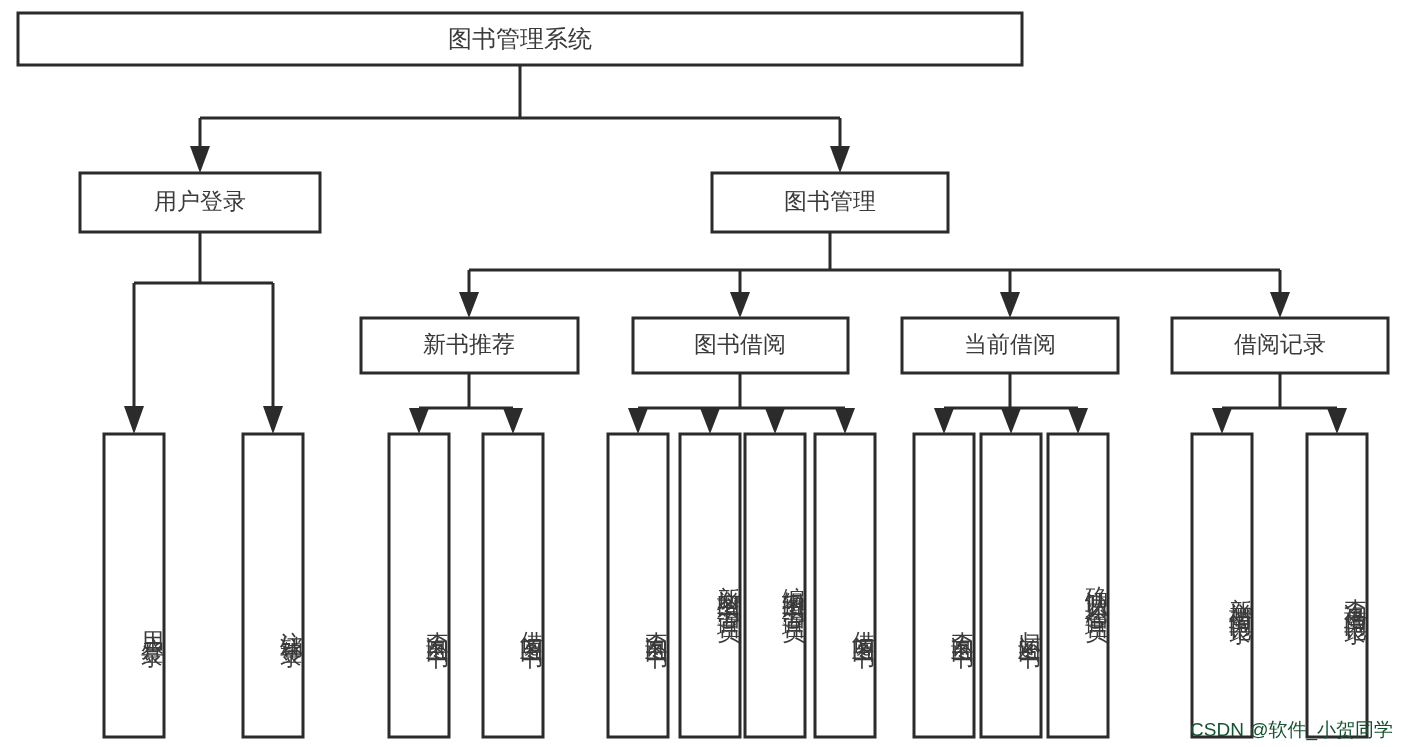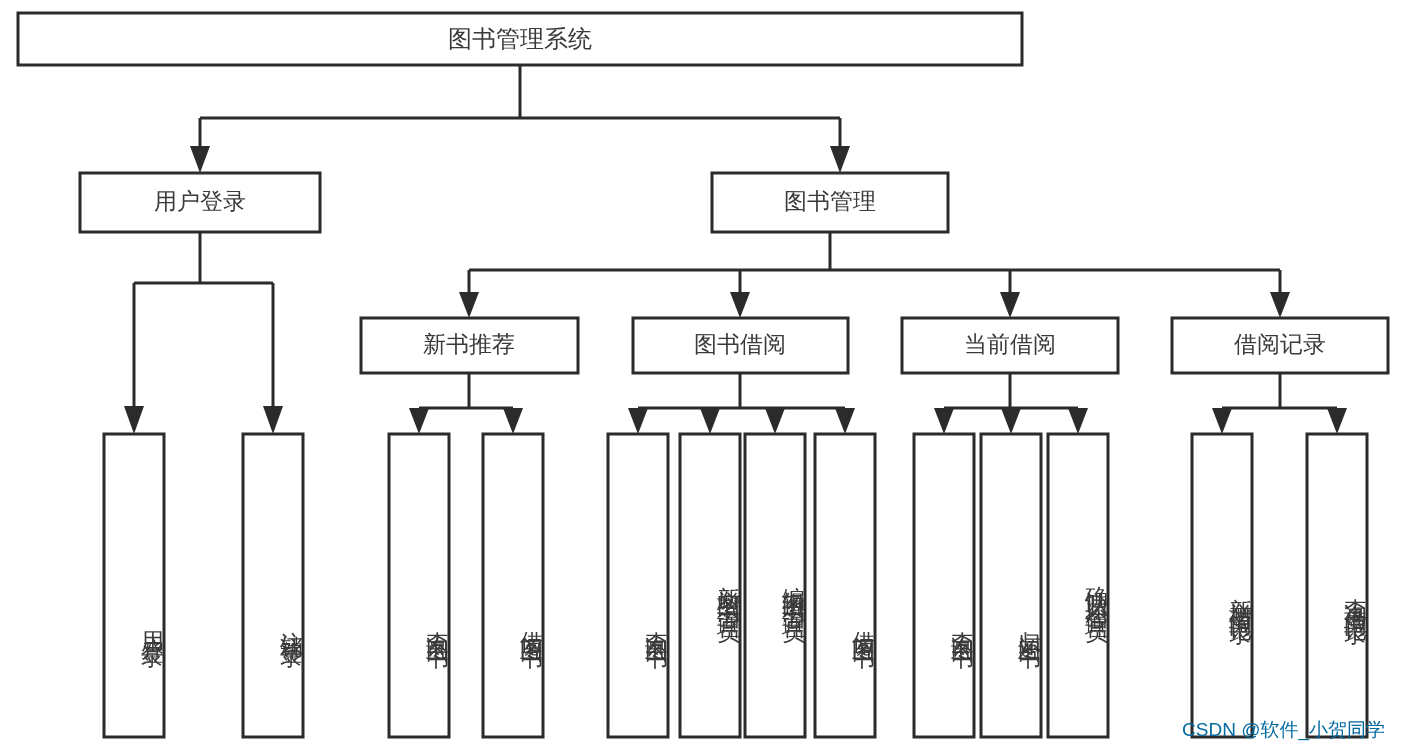--- a/index.html
+++ b/index.html
@@ -38,25 +38,25 @@
     color:#3a3a3a;
     white-space:nowrap;
     display:flex;
     align-items:flex-start;
     justify-content:center;
     pointer-events:none;
     user-select:none;
   }
   .watermark{
     position:absolute;
-    right:20px;
+    right:12px;
     bottom:4px;
     font-family:"Liberation Sans","DejaVu Sans",sans-serif;
     font-size:19px;
-    color:#0369a1;
+    color:#14532d;
     white-space:nowrap;
     user-select:none;
   }
 </style>
 </head>
 <body>
 
 <div id="canvas">
 
   <svg id="diagram" viewBox="0 0 1405 747" xmlns="http://www.w3.org/2000/svg">

